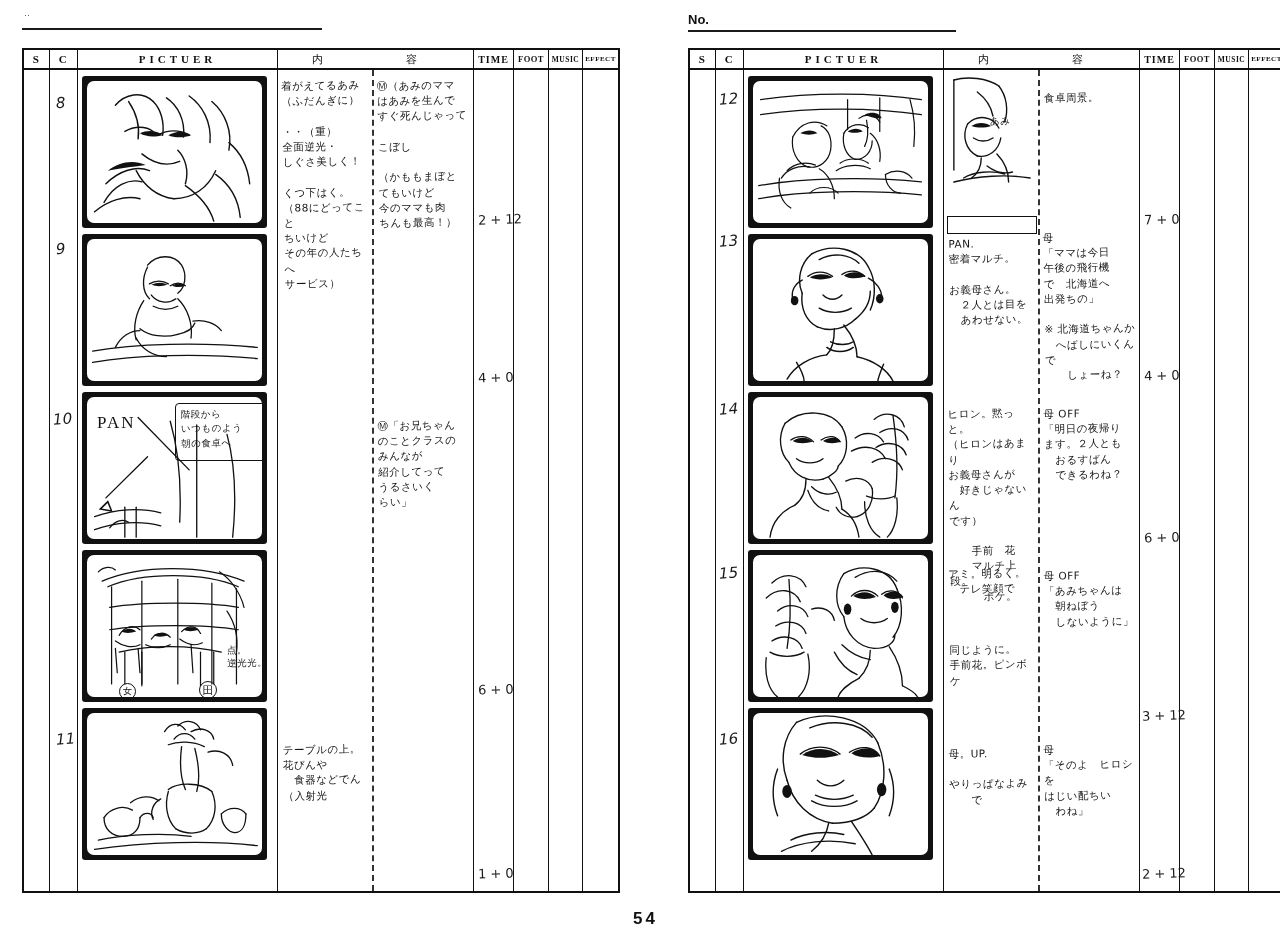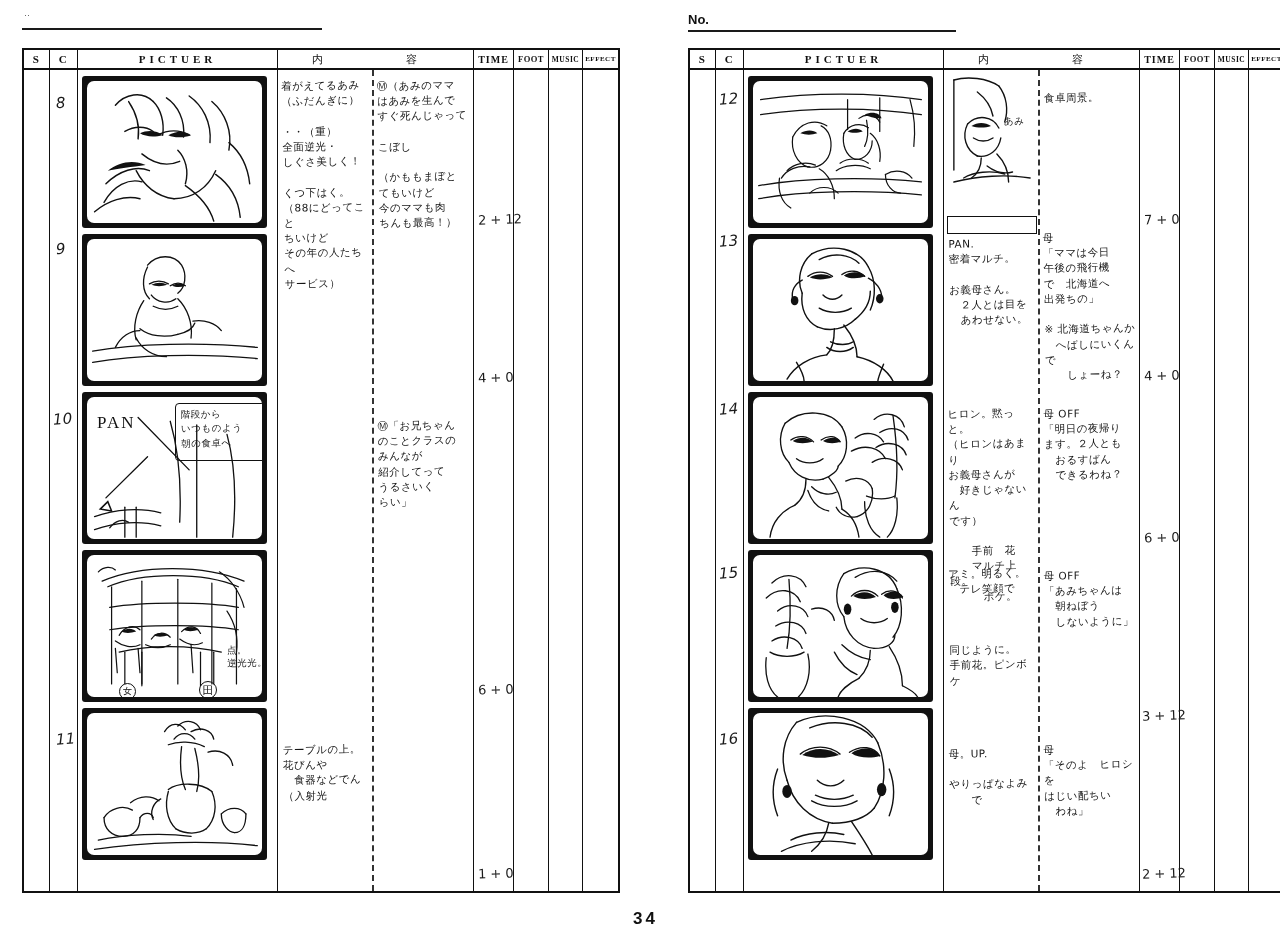--- a/index.html
+++ b/index.html
@@ -386,21 +386,21 @@
           <span class="timeval" style="left:4px;top:612px;">6 + 0</span>
           <span class="timeval" style="left:4px;top:796px;">1 + 0</span>
         </div>
 
         <div class="col" style="width:35px;"></div>
         <div class="col" style="width:34px;"></div>
         <div class="col" style="width:35px;"></div>
       </div>
     </div>
 
-    <div class="pagenum" style="left:auto;right:-18px;transform:none;">34</div>
+    <div class="pagenum" style="left:auto;right:-18px;transform:none;">54</div>
   </div>
 
   <div class="page page-right">
 
     <div class="no-label" style="left:48px;top:12px;">No.</div>
     <div class="top-rule" style="left:48px;top:30px;width:268px;"></div>
 
     <div class="grid" style="left:48px;top:48px;width:598px;height:845px;">
 
       <div class="hdr">
@@ -635,21 +635,21 @@
               <path d="M50 80 C58 88 62 98 62 108"></path>
               <path d="M16 104 C26 98 44 96 58 100"></path>
               <path d="M6 108 C30 102 60 100 84 104"></path>
               <path d="M40 92 C48 98 58 100 66 98"></path>
               <path d="M30 18 C38 24 44 32 46 42"></path>
             </g>
             <g fill="#111">
               <path d="M24 52 C30 48 38 48 44 52 C38 54 30 54 24 52 Z"></path>
             </g>
           </svg>
-          <span class="hw s10" style="left:60px;top:44px;width:40px;">あみ</span>
+          <span class="hw s10" style="left:46px;top:44px;width:40px;">あみ</span>
           <span class="hw s11" style="left:100px;top:20px;width:92px;">食卓周景。</span>
 
           <div class="boxed" style="left:3px;top:146px;width:90px;height:18px;border-width:1.2px;"></div>
           <span class="hw s12" style="left:6px;top:147px;width:86px;"></span>
           <span class="hw s11" style="left:5px;top:166px;width:88px;">PAN.
 密着マルチ。
 
 お義母さん。
 　２人とは目を
 　あわせない。</span>

